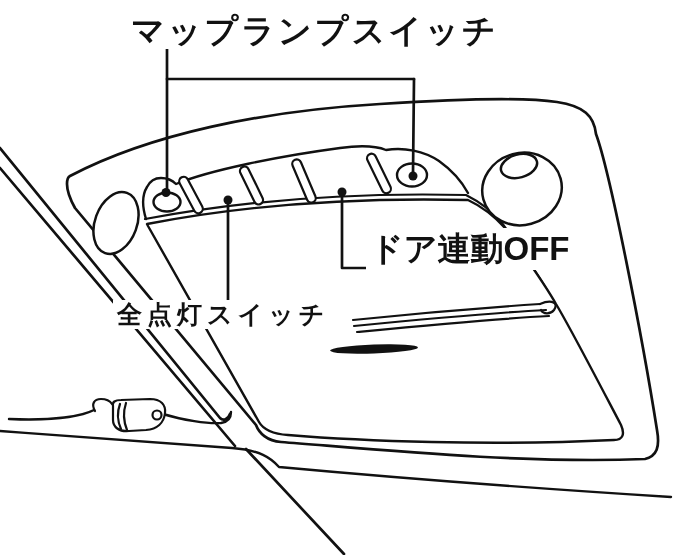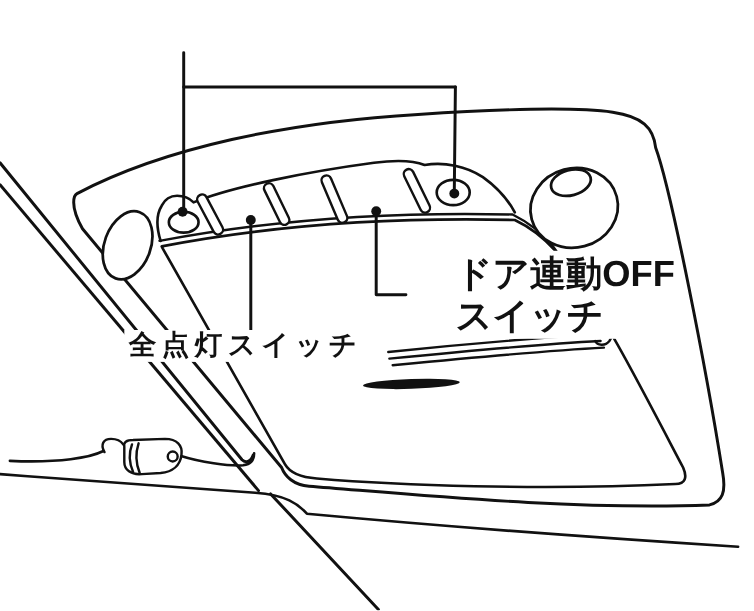--- a/index.html
+++ b/index.html
@@ -3,21 +3,21 @@
 <meta charset="utf-8">
 <style>
   html,body{margin:0;padding:0;background:#fff;}
   #stage{position:relative;width:685px;height:555px;background:#fff;overflow:hidden;
          font-family:"Liberation Sans","DejaVu Sans",sans-serif;color:#111;}
   #art{position:absolute;left:0;top:0;}
   .label{position:absolute;background:#fff;font-weight:600;color:#111;
          white-space:nowrap;line-height:1.0;padding:2px 4px;}
   .lbl-map{left:127px;top:12px;font-size:33px;letter-spacing:3px;}
   .lbl-all{left:113px;top:300px;font-size:25px;letter-spacing:5px;}
-  .lbl-door{left:366px;top:228px;font-size:33px;letter-spacing:0;line-height:38px;margin-left:44px;}
+  .lbl-door{left:366px;top:228px;font-size:33px;letter-spacing:0;line-height:38px;}
 </style>
 </head>
 <body>
 
 <div id="stage">
 
   <svg id="art" width="685" height="555" viewBox="0 0 685 555">
     <g fill="none" stroke="#111111" stroke-width="2.7" stroke-linecap="round" stroke-linejoin="round">
 
       <g>
@@ -105,21 +105,21 @@
         <circle cx="228" cy="200" r="4.5" fill="#111" stroke="none"></circle>
       </g>
 
       <g>
         <path d="M 342,194 L 342,268 L 369,268"></path>
         <circle cx="342" cy="192" r="4.5" fill="#111" stroke="none"></circle>
       </g>
     </g>
   </svg>
 
+  <div class="label lbl-map">マップランプスイッチ</div>
 
   <div class="label lbl-all">全点灯スイッチ</div>
 
   <div class="label lbl-door">
     <div>ドア連動OFF</div>
-    <div>スイッチ</div>
   </div>
 
 </div>
 
 </body></html>

